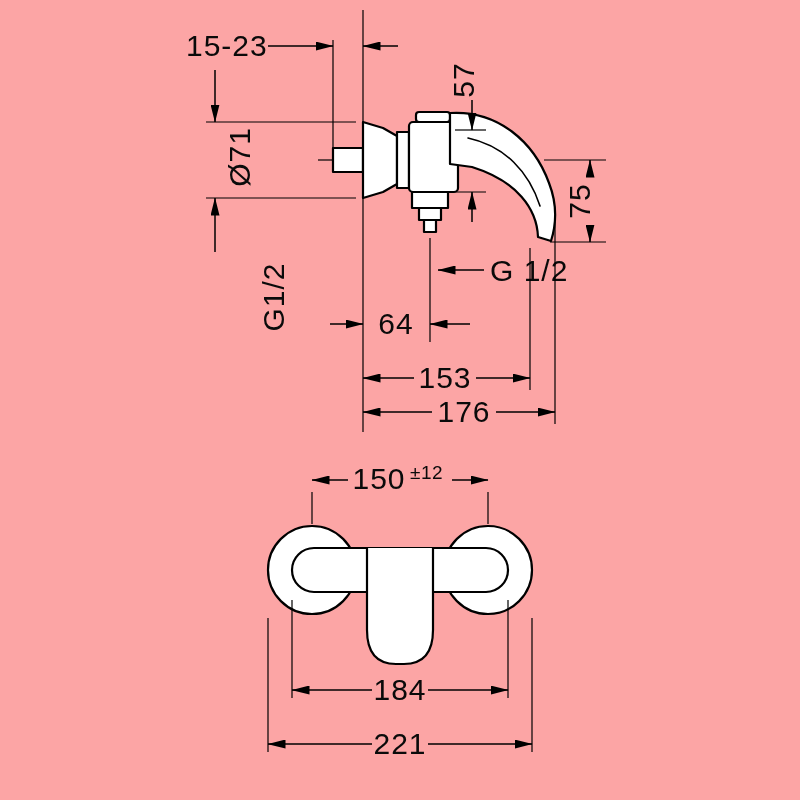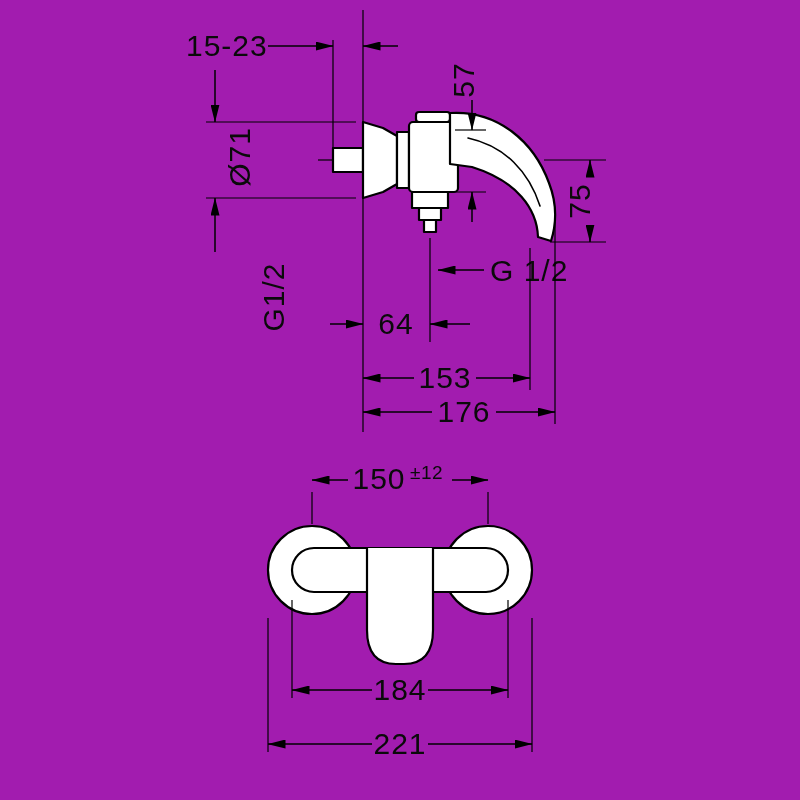--- a/index.html
+++ b/index.html
@@ -1,16 +1,16 @@
 <!DOCTYPE html>
 <html><head>
 <meta charset="utf-8">
 <style>
   html,body{margin:0;padding:0;background:#ffffff;}
-  .canvas{width:800px;height:800px;position:relative;background:#a21caf;margin:0;}
+  .canvas{width:800px;height:800px;position:relative;background:#fca5a5;margin:0;}
   svg{display:block;}
   .obj{stroke:#000;stroke-width:2.2;fill:none;stroke-linejoin:round;stroke-linecap:round;}
   .objw{stroke:#000;stroke-width:2.2;fill:#ffffff;stroke-linejoin:round;}
   .dim{stroke:#000;stroke-width:1.5;fill:none;}
   .thin{stroke:#000;stroke-width:1.2;fill:none;}
   .lbl{font-family:"Liberation Sans",sans-serif;font-size:30px;fill:#0a0a0a;letter-spacing:1px;}
   .lblsm{font-family:"Liberation Sans",sans-serif;font-size:19px;fill:#0a0a0a;letter-spacing:0.5px;}
 </style>
 </head>
 <body>

